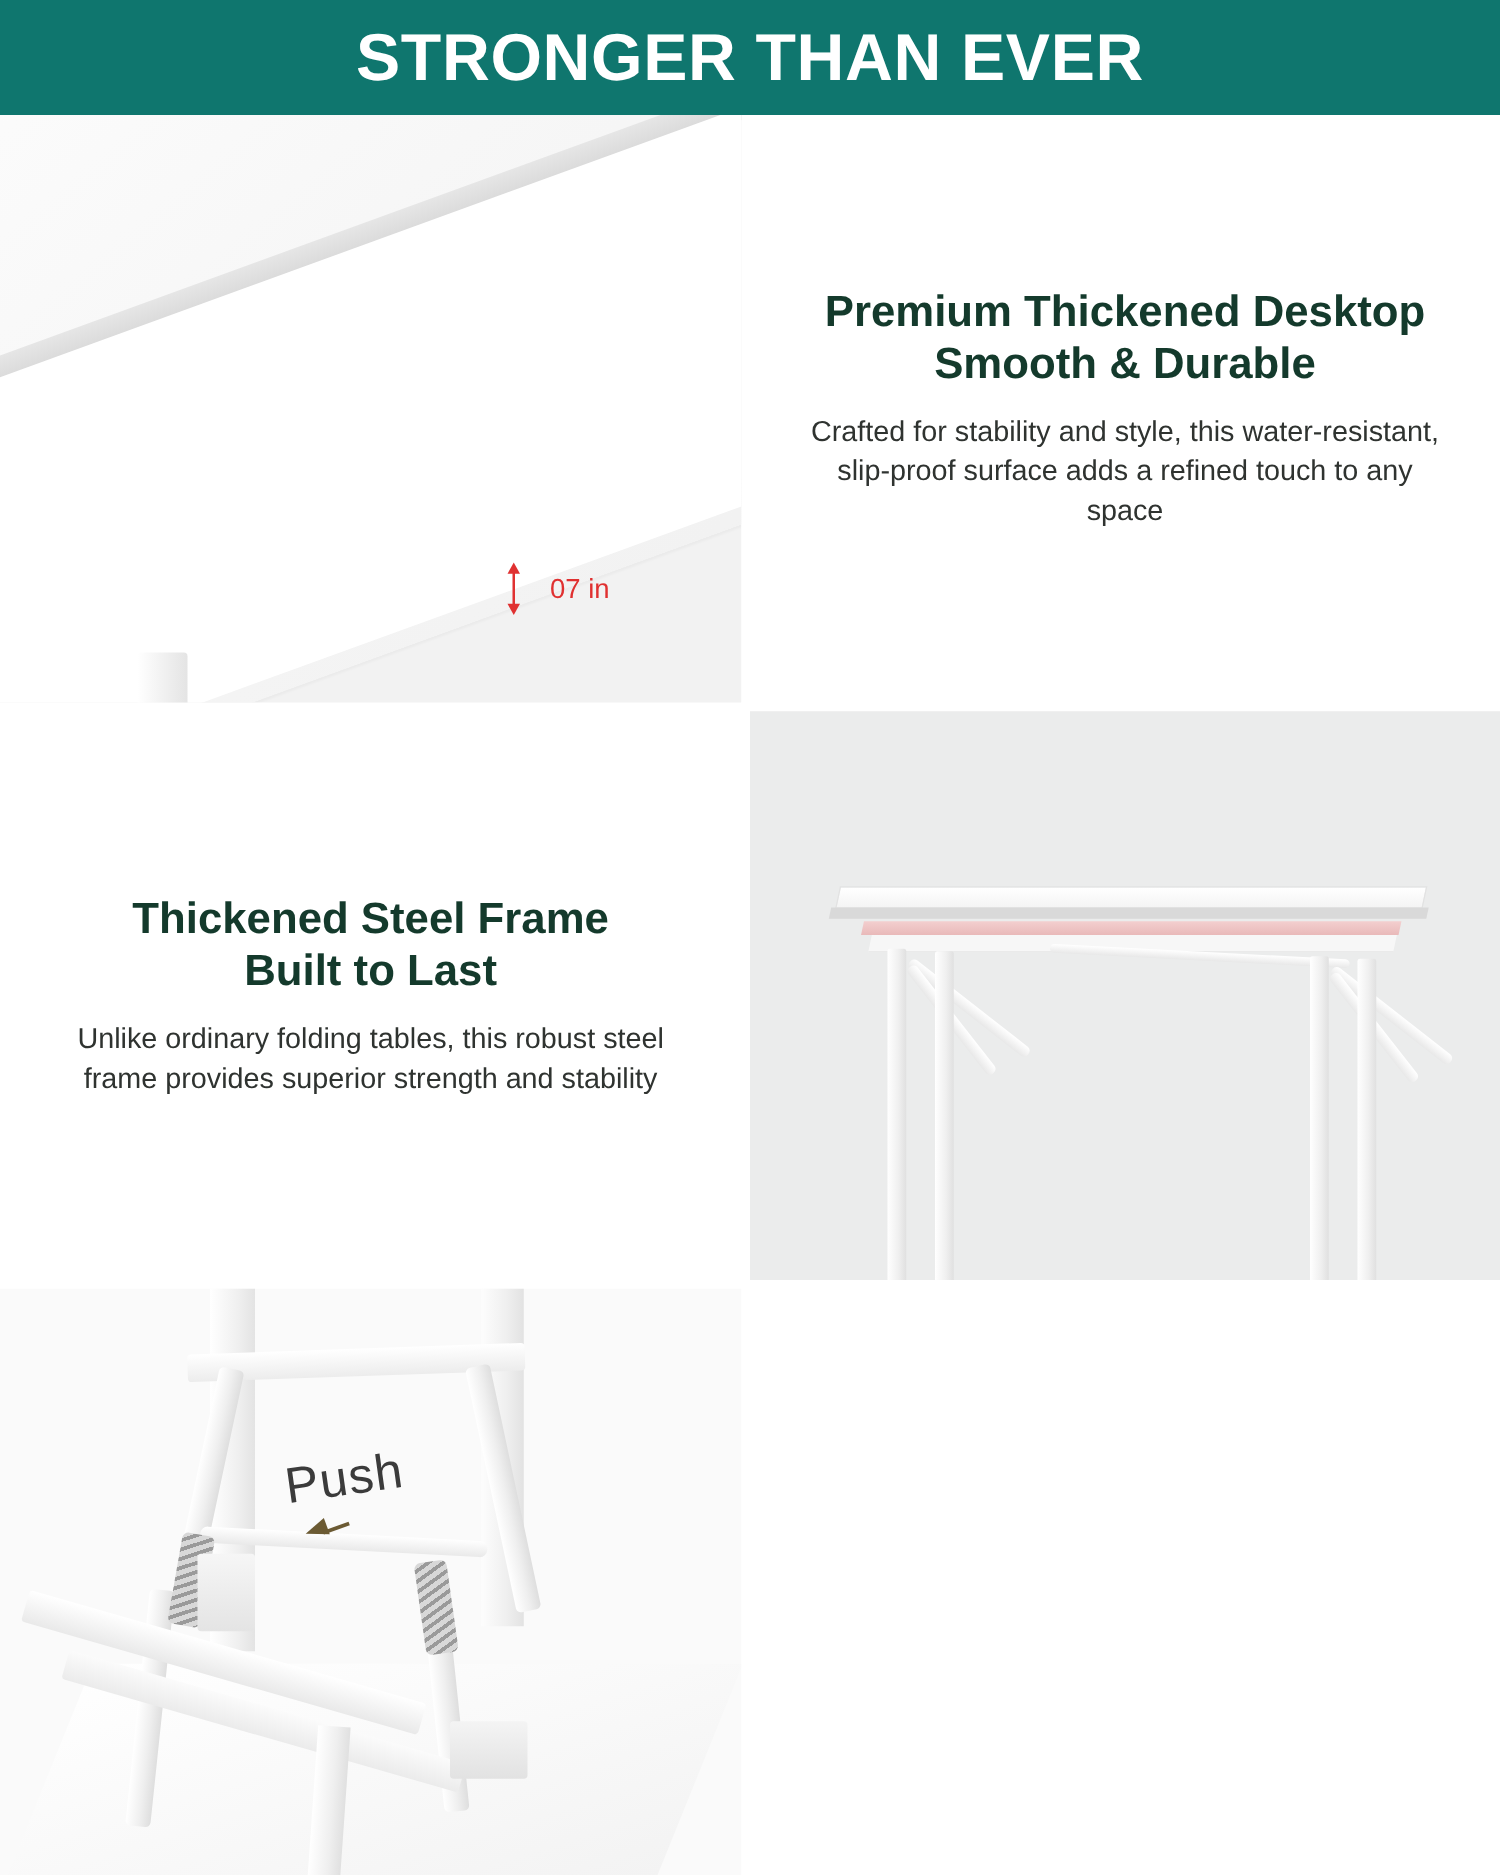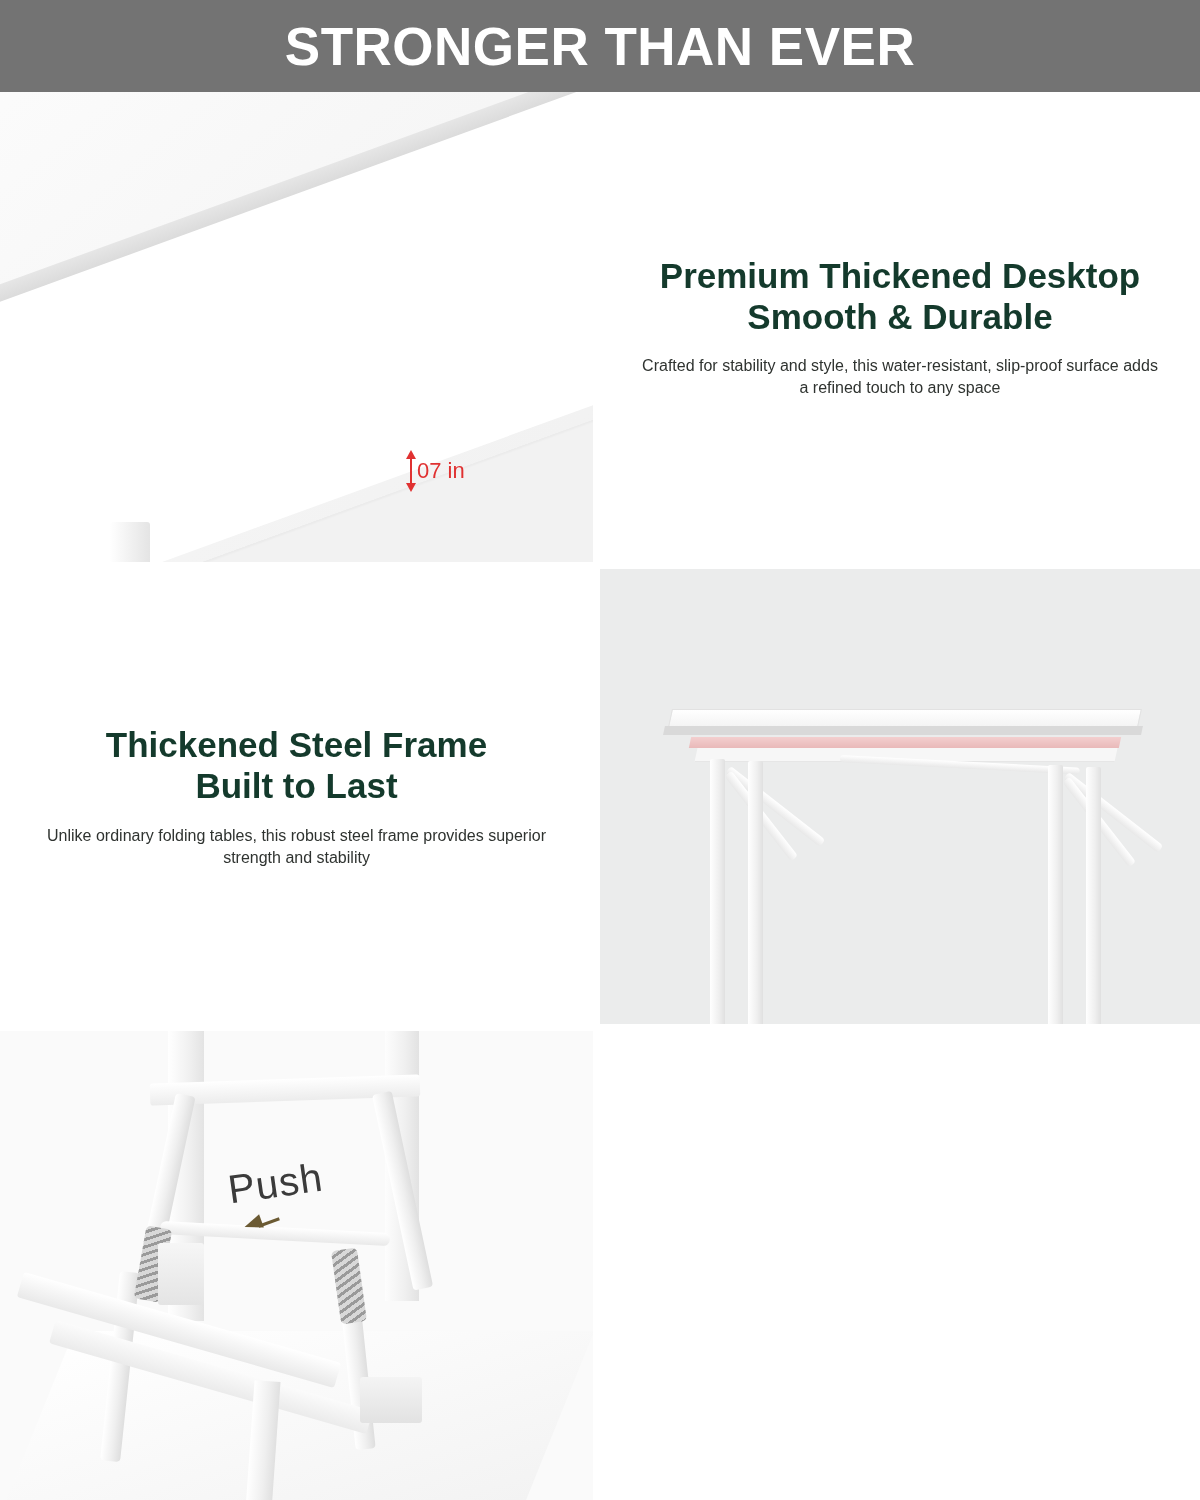--- a/index.html
+++ b/index.html
@@ -7,21 +7,21 @@
     width: 1200px; height: 1500px;
     font-family: "Liberation Sans", sans-serif;
     background: #ffffff;
     overflow: hidden;
   }
   .page { position: relative; width: 1200px; height: 1500px; }
 
   
   .banner {
     position: absolute; left: 0; top: 0; width: 1200px; height: 92px;
-    background: #737373;
+    background: #0f766e;
     display: flex; align-items: center; justify-content: center;
   }
   .banner-title {
     color: #ffffff;
     font-size: 53px;
     font-weight: bold;
     letter-spacing: 0.5px;
     text-align: center;
     line-height: 1;
   }
@@ -50,21 +50,21 @@
   }
   .tb-heading {
     color: #143a2c;
     font-weight: bold;
     font-size: 35px;
     line-height: 1.18;
     margin-bottom: 18px;
   }
   .tb-body {
     color: #2f3330;
-    font-size: 16px;
+    font-size: 23px;
     line-height: 1.38;
     max-width: 520px;
   }
 
   
   .photo1 { background: #f2f2f2; }
   .p1-topface {
     position: absolute;
     left: -120px; top: -140px;
     width: 820px; height: 560px;
@@ -91,21 +91,21 @@
   .p1-leg {
     position: absolute;
     left: 110px; top: 430px;
     width: 40px; height: 130px;
     background: linear-gradient(90deg,#ffffff 0%,#f0f0f0 55%,#e4e4e4 100%);
     border-radius: 3px;
   }
   .p1-measure {
     position: absolute;
     left: 405px; top: 358px;
-    display: flex; align-items: center; gap: 0;
+    display: flex; align-items: center; gap: 23px;
     color: #e03131;
     font-size: 22px;
     font-weight: 500;
   }
   .p1-arrow {
     display: inline-block;
     width: 12px; height: 42px;
     position: relative;
   }
   .p1-arrow::before {

